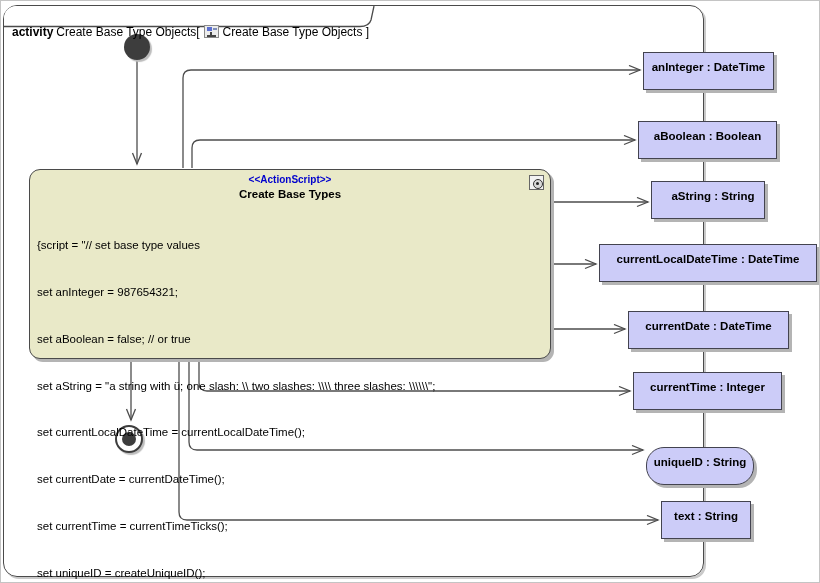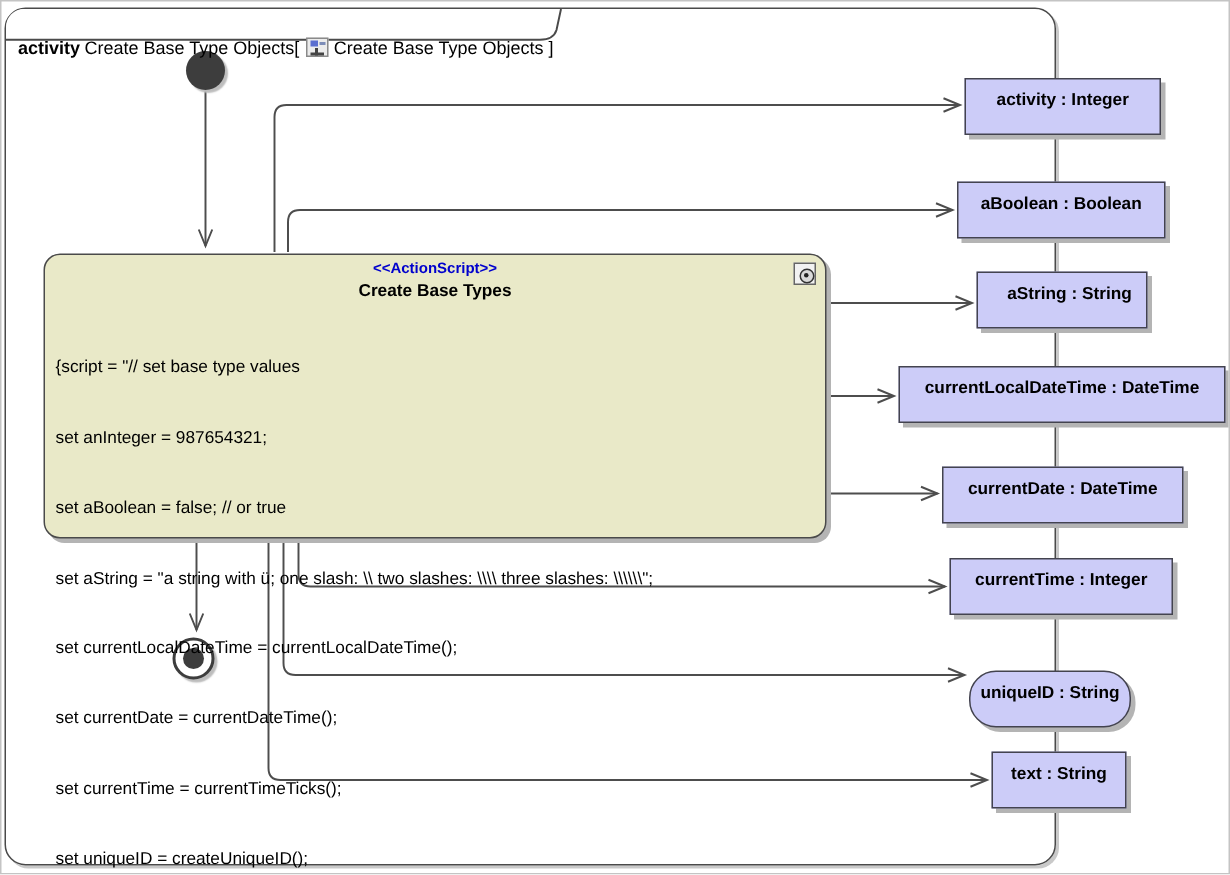--- a/index.html
+++ b/index.html
@@ -143,21 +143,21 @@
       <div>set aBoolean = false; // or true</div>
       <div>set aString = "a string with ü; one slash: \\ two slashes: \\\\ three slashes: \\\\\\";</div>
       <div>set currentLocalDateTime = currentLocalDateTime();</div>
       <div>set currentDate = currentDateTime();</div>
       <div>set currentTime = currentTimeTicks();</div>
       <div>set uniqueID = createUniqueID();</div>
       
     </div>
   </div>
 
-  <div class="objnode" style="left:642px;top:51px;width:131px;">activity : Integer</div>
+  <div class="objnode" style="left:642px;top:51px;width:131px;">anInteger : DateTime</div>
   <div class="objnode" style="left:637px;top:120px;width:139px;">aBoolean : Boolean</div>
   <div class="objnode" style="left:650px;top:180px;width:114px;padding-left:10px;">aString : String</div>
   <div class="objnode" style="left:598px;top:243px;width:218px;">currentLocalDateTime : DateTime</div>
   <div class="objnode" style="left:627px;top:310px;width:161px;">currentDate : DateTime</div>
   <div class="objnode" style="left:632px;top:371px;width:149px;">currentTime : Integer</div>
   <div class="objnode" style="left:645px;top:446px;width:108px;border-radius:18px;">uniqueID : String</div>
   <div class="objnode" style="left:660px;top:500px;width:90px;">text : String</div>
 
 </div>
 

